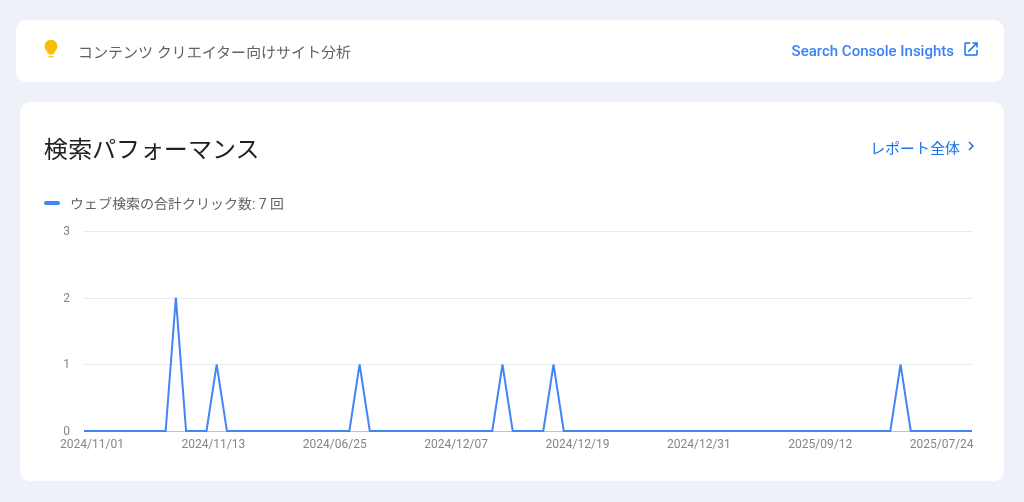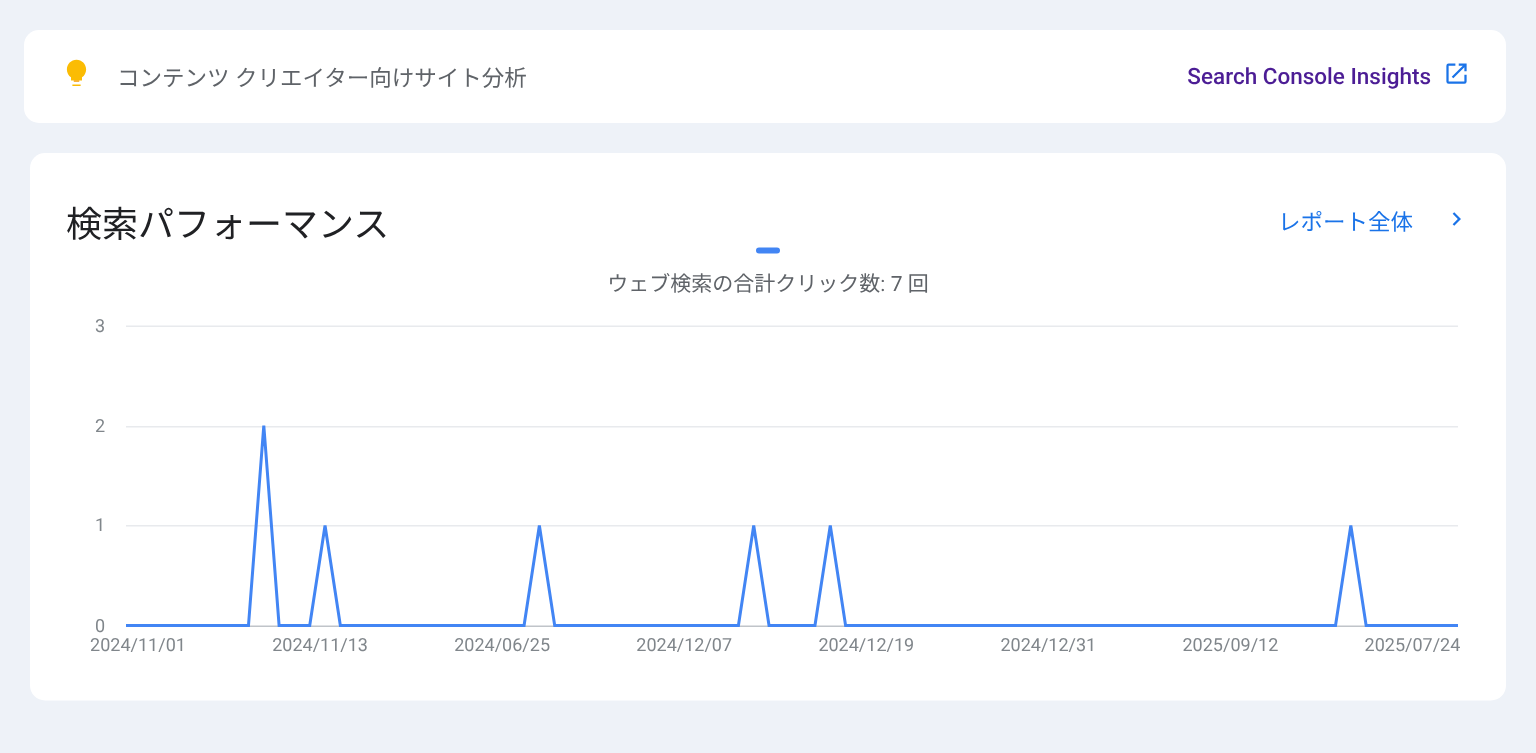--- a/index.html
+++ b/index.html
@@ -26,54 +26,54 @@
     gap: 16px;
   }
   .banner-text {
     font-size: 15px;
     color: #5f6368;
   }
   .banner-link {
     display: flex;
     align-items: center;
     gap: 8px;
-    color: #4c1d95;
+    color: #3b82f6;
     font-size: 15px;
     font-weight: 500;
     cursor: pointer;
   }
   .card {
     background: #fff;
     border-radius: 10px;
     margin: 20px;
     padding: 28px 24px 20px 24px;
   }
   .card-header {
     display: flex;
     justify-content: space-between;
+    margin-bottom: 28px;
   }
   .card-title {
     font-size: 24px;
     font-weight: 400;
     color: #202124;
   }
   .card-link {
     display: flex;
     align-items: center;
-    gap: 20px;
+    gap: 2px;
     color: #1a73e8;
     font-size: 15px;
     cursor: pointer;
   }
   .legend {
     display: flex;
     align-items: center;
     gap: 10px;
     margin-bottom: 18px;
-    flex-direction: column;
   }
   .legend-swatch {
     width: 16px;
     height: 4px;
     background: #4285f4;
     border-radius: 2px;
   }
   .legend-text {
     font-size: 14px;
     color: #5f6368;

